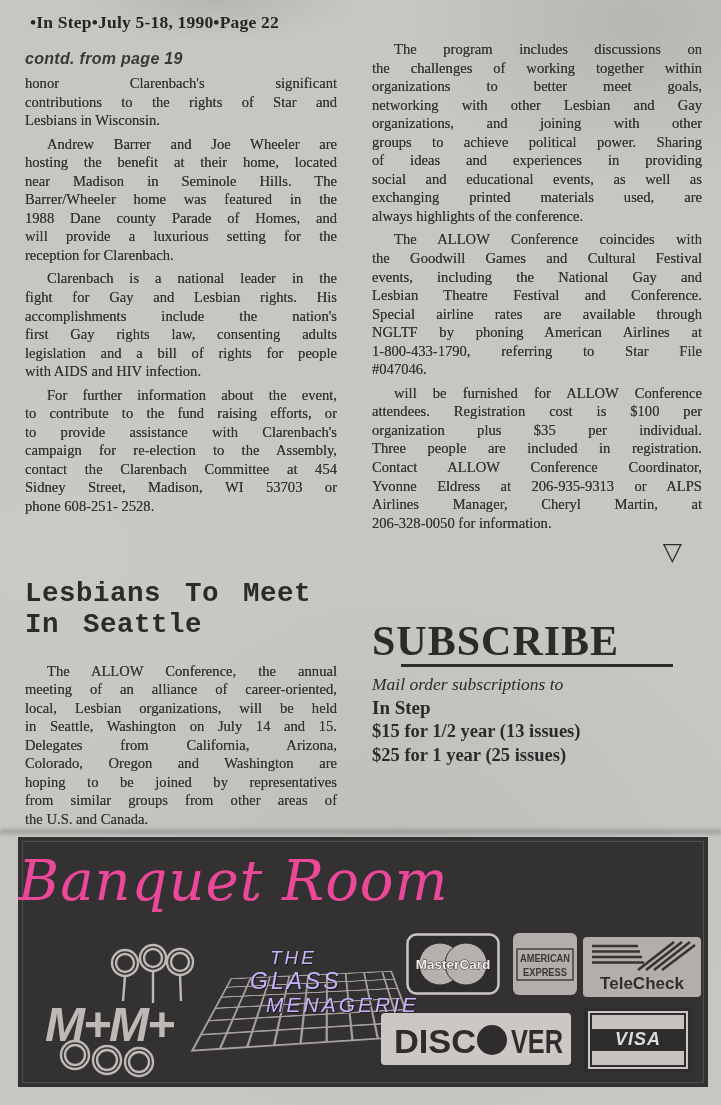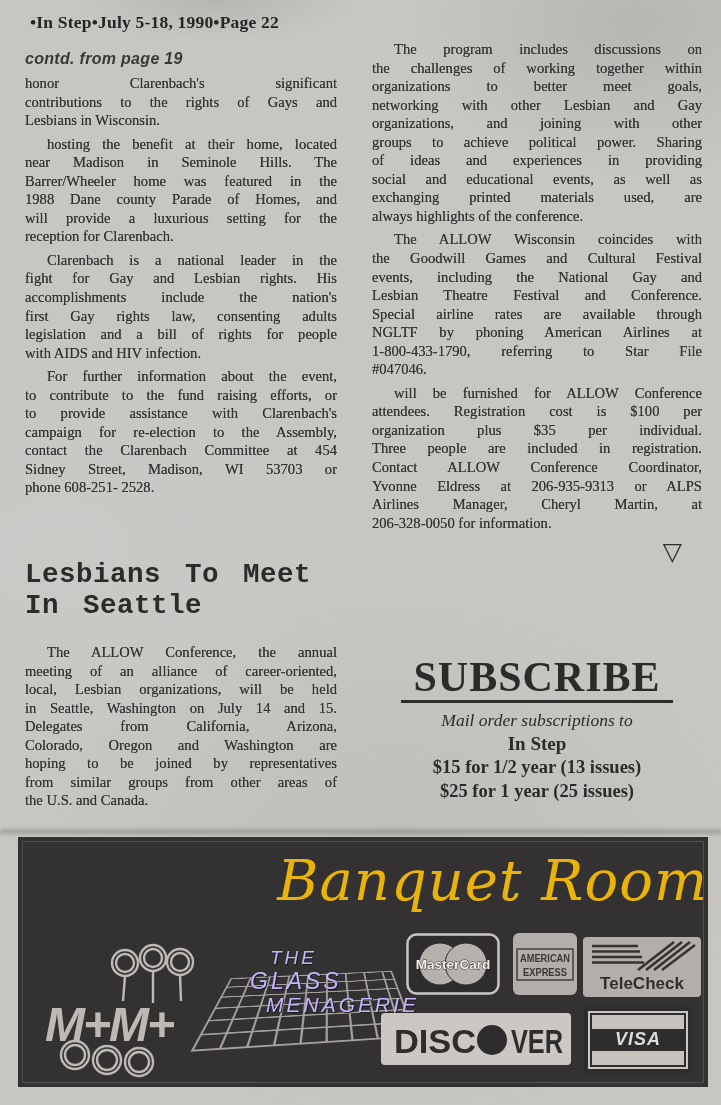--- a/index.html
+++ b/index.html
@@ -36,37 +36,37 @@
           text-shadow:0 0 0.5px rgba(50,48,46,0.75); }
   .line.last { text-align-last:left; -moz-text-align-last:left; }
   .para.indent .line:first-child { text-indent:22px; }
   .headline {
     margin-top:62px; margin-bottom:22px;
     font-family:Liberation Mono, monospace; font-weight:700;
     font-size:27.5px; line-height:31px; letter-spacing:0.5px; word-spacing:7px;
     color:#2c2b2a;
   }
   .end-triangle { text-align:right; padding-right:20px; font-size:25px; line-height:30px; color:#2f2e2d; }
-  .subscribe { margin-top:88px; text-align:center; color:#2c2b2a; }
+  .subscribe { margin-top:52px; text-align:left; color:#2c2b2a; }
   .sub-title { font-weight:700; font-size:42px; line-height:44px; letter-spacing:1px; }
   .sub-rule  { height:3px; width:272px; margin:1px auto 7px; background:#2e2d2c; }
   .sub-tagline { font-style:italic; font-size:17.5px; line-height:21px; }
   .sub-mag     { font-weight:700; font-size:19px; line-height:23px; margin-top:1px; }
   .sub-price   { font-weight:700; font-size:18.5px; line-height:24px; }
   
   .ad {
     position:absolute; left:18px; top:837px; width:690px; height:250px;
     background:#343132; overflow:hidden;
   }
   .ad-frame { position:absolute; left:4px; top:4px; right:4px; bottom:4px;
               border:1px solid rgba(190,186,182,0.22); pointer-events:none; }
   .banquet {
-    position:absolute; left:0; right:0; top:4px; text-align:right;
+    position:absolute; left:0; right:0; top:4px; text-align:left;
     font-family:"DejaVu Serif", serif; font-style:italic;
-    font-size:56px; line-height:80px; letter-spacing:1px; color:#eab308;
+    font-size:56px; line-height:80px; letter-spacing:1px; color:#ec4899;
   }
   .menagerie-svg { position:absolute; left:25px; top:98px; }
   .table-grid {
     position:absolute; left:198px; top:112px; width:185px; height:105px;
     background-image:
       repeating-linear-gradient(0deg,  transparent 0 16px, #b7b4b0 16px 18px),
       repeating-linear-gradient(90deg, transparent 0 20px, #b7b4b0 20px 22px);
     border:2px solid #b7b4b0;
     transform:perspective(260px) rotateX(52deg) rotate(-5deg) skewX(-8deg);
     opacity:0.85;
@@ -90,24 +90,25 @@
 
   <div class="smudge"></div>
 
   <div class="masthead">•In Step•July 5-18, 1990•Page 22</div>
   <div class="contd">contd. from page 19</div>
 
   <div class="col col-left">
     <div>
         <div class="para">
           <div class="line">honor Clarenbach's significant</div>
-          <div class="line">contributions to the rights of Gays and</div>
+          <div class="line">contributions to the rights of Star and</div>
           <div class="line last">Lesbians in Wisconsin.</div>
         </div>
         <div class="para indent">
+          <div class="line">Andrew Barrer and Joe Wheeler are</div>
           <div class="line">hosting the benefit at their home, located</div>
           <div class="line">near Madison in Seminole Hills. The</div>
           <div class="line">Barrer/Wheeler home was featured in the</div>
           <div class="line">1988 Dane county Parade of Homes, and</div>
           <div class="line">will provide a luxurious setting for the</div>
           <div class="line last">reception for Clarenbach.</div>
         </div>
         <div class="para indent">
           <div class="line">Clarenbach is a national leader in the</div>
           <div class="line">fight for Gay and Lesbian rights. His</div>
@@ -153,21 +154,21 @@
           <div class="line">organizations to better meet goals,</div>
           <div class="line">networking with other Lesbian and Gay</div>
           <div class="line">organizations, and joining with other</div>
           <div class="line">groups to achieve political power. Sharing</div>
           <div class="line">of ideas and experiences in providing</div>
           <div class="line">social and educational events, as well as</div>
           <div class="line">exchanging printed materials used, are</div>
           <div class="line last">always highlights of the conference.</div>
         </div>
         <div class="para indent">
-          <div class="line">The ALLOW Wisconsin coincides with</div>
+          <div class="line">The ALLOW Conference coincides with</div>
           <div class="line">the Goodwill Games and Cultural Festival</div>
           <div class="line">events, including the National Gay and</div>
           <div class="line">Lesbian Theatre Festival and Conference.</div>
           <div class="line">Special airline rates are available through</div>
           <div class="line">NGLTF by phoning American Airlines at</div>
           <div class="line">1-800-433-1790, referring to Star File</div>
           <div class="line last">#047046.</div>
         </div>
         <div class="para indent">
           <div class="line">will be furnished for ALLOW Conference</div>

